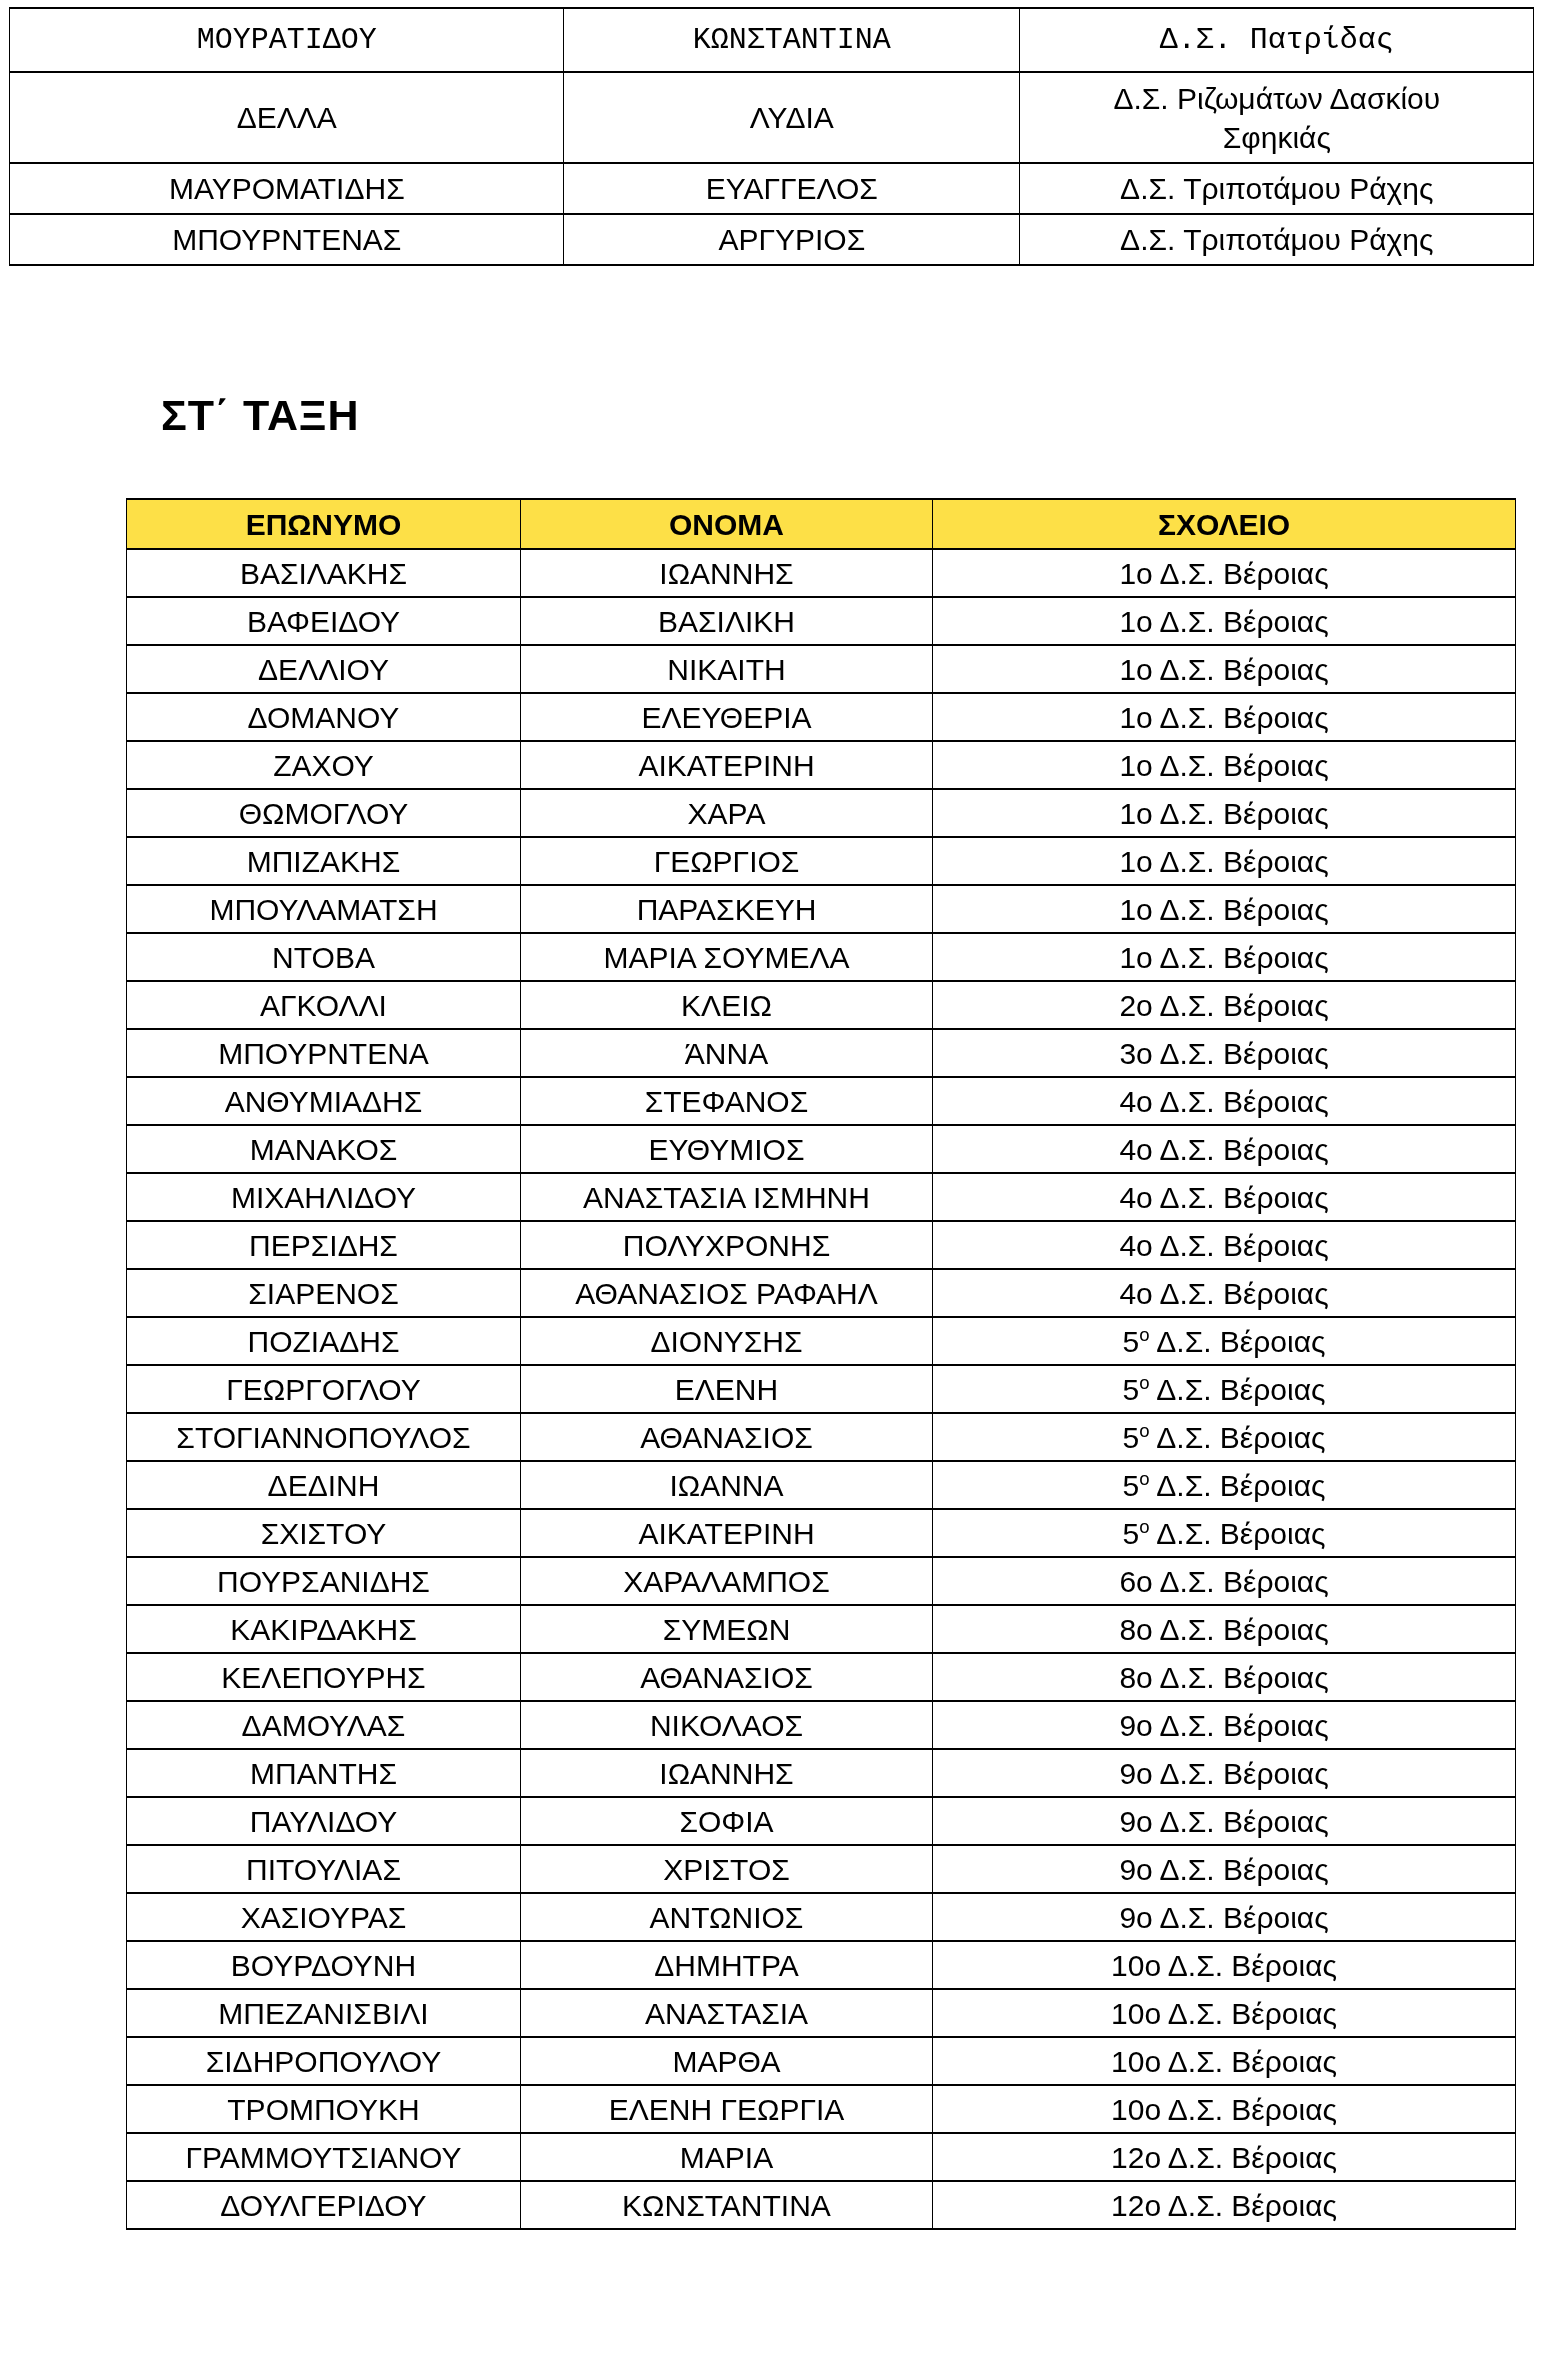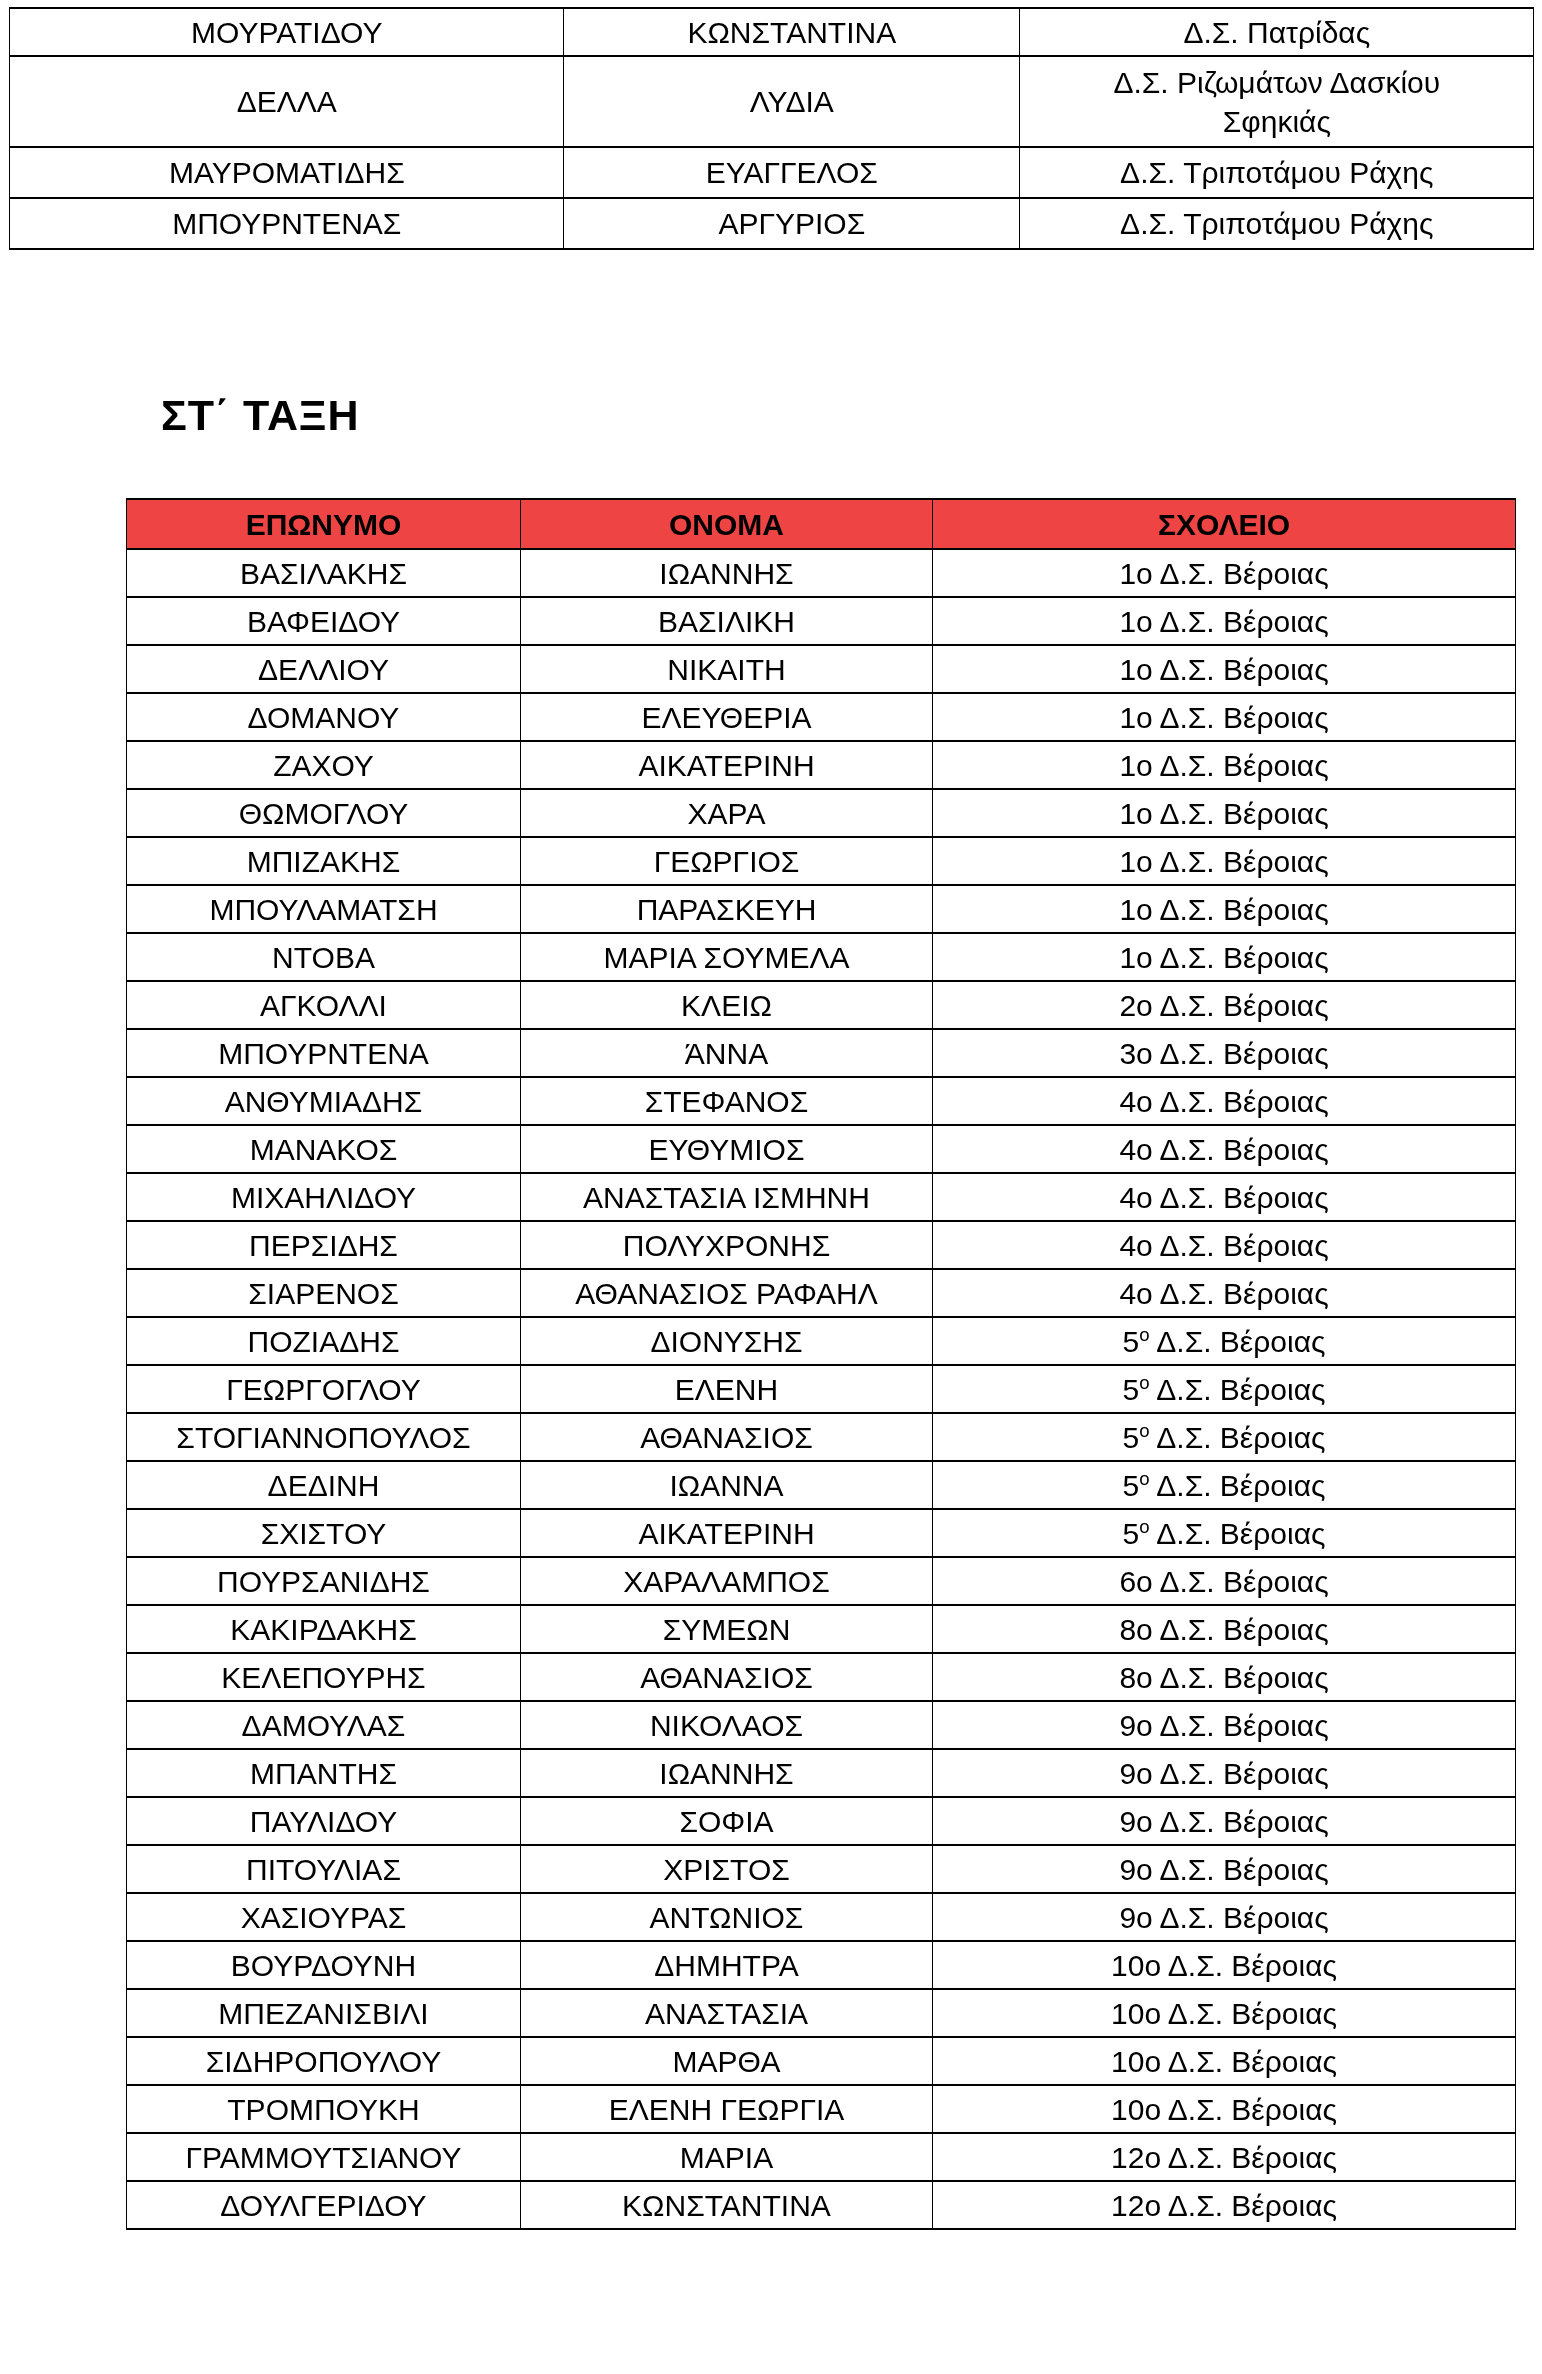--- a/index.html
+++ b/index.html
@@ -24,27 +24,27 @@
     text-align: center;
     vertical-align: middle;
     padding: 0 5.6px;
     font-size: 30px;
     line-height: 1.3;
     overflow: hidden;
     font-weight: normal;
   }
   .top { left: 9.3px; top: 7.4px; width: 1524px; }
   .top tr { height: 51px; }
-  .top tr:nth-child(1) { height: 48px; }
+  .top tr:nth-child(1) { height: 64px; font-family: Liberation Mono, monospace; }
   .top tr:nth-child(2) { height: 91px; }
 
   .main { left: 126px; top: 498px; width: 1389px; }
   .main thead tr { height: 50px; }
   .main tbody tr { height: 48px; }
-  .main th { background: #ef4444; font-weight: bold; }
+  .main th { background: #fde047; font-weight: bold; }
 
   .heading {
     position: absolute;
     left: 144px;
     top: 374px;
     margin: 17px;
     font-size: 43px;
     font-weight: bold;
     letter-spacing: 0.9px;
     white-space: nowrap;

